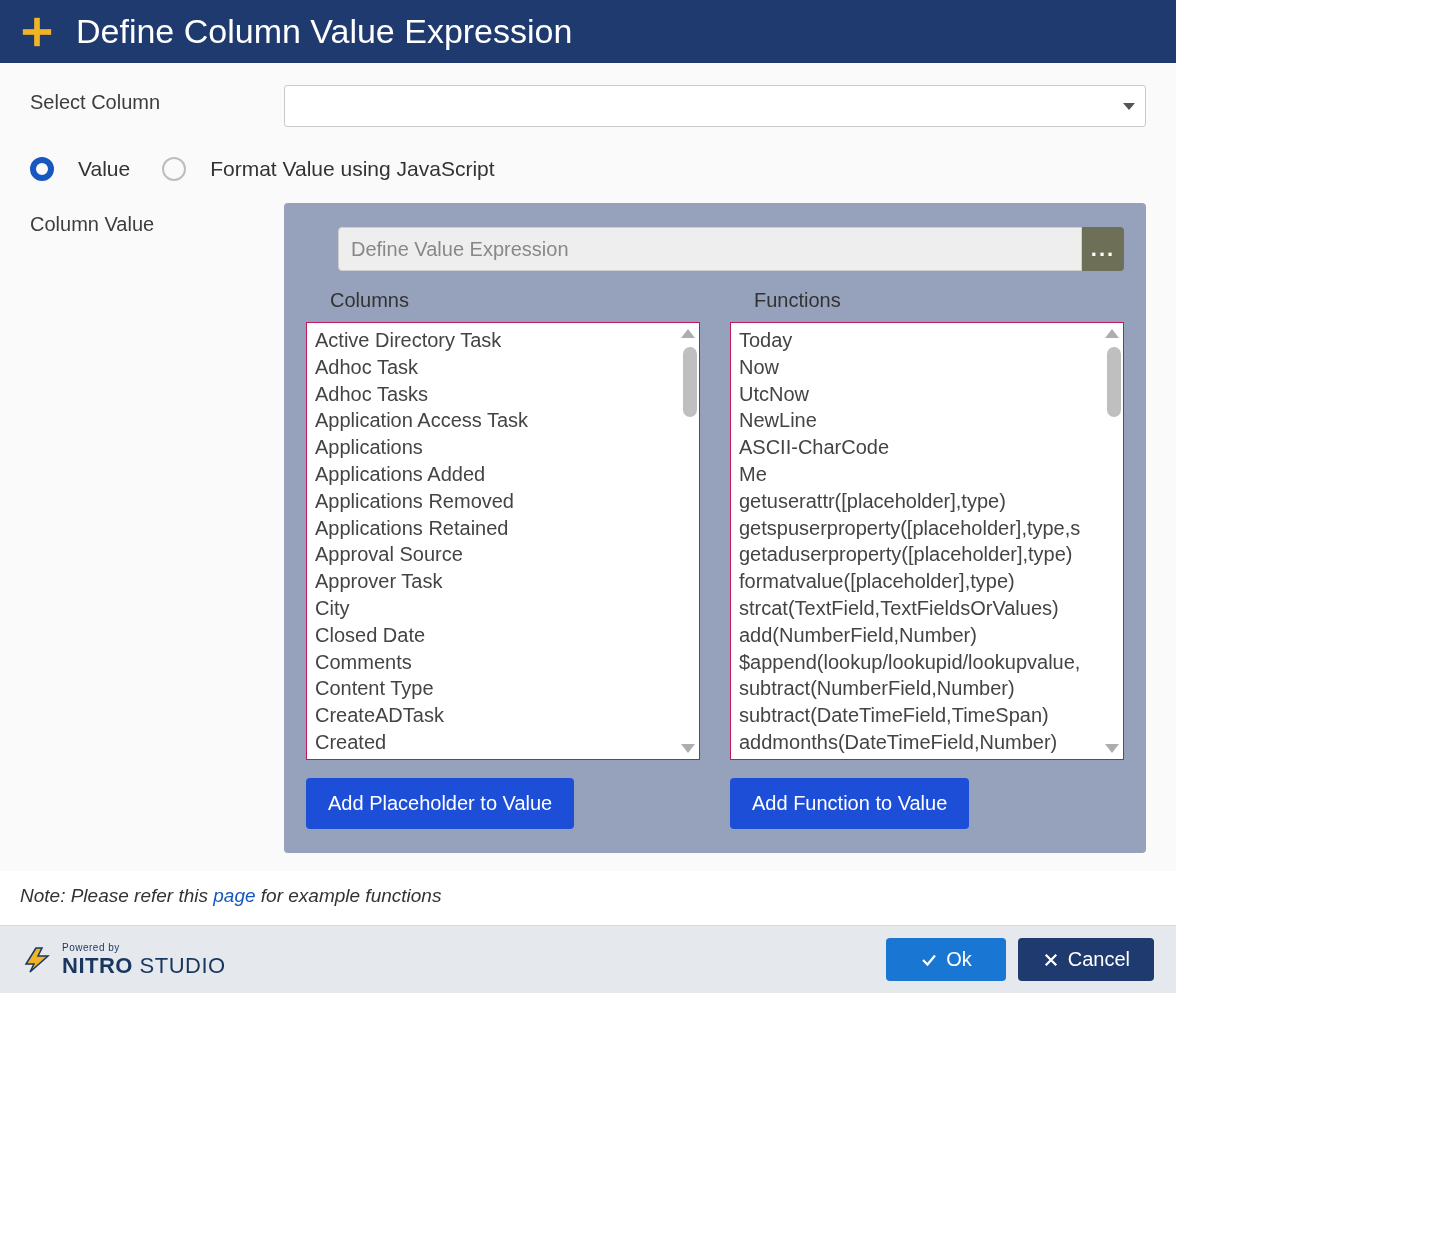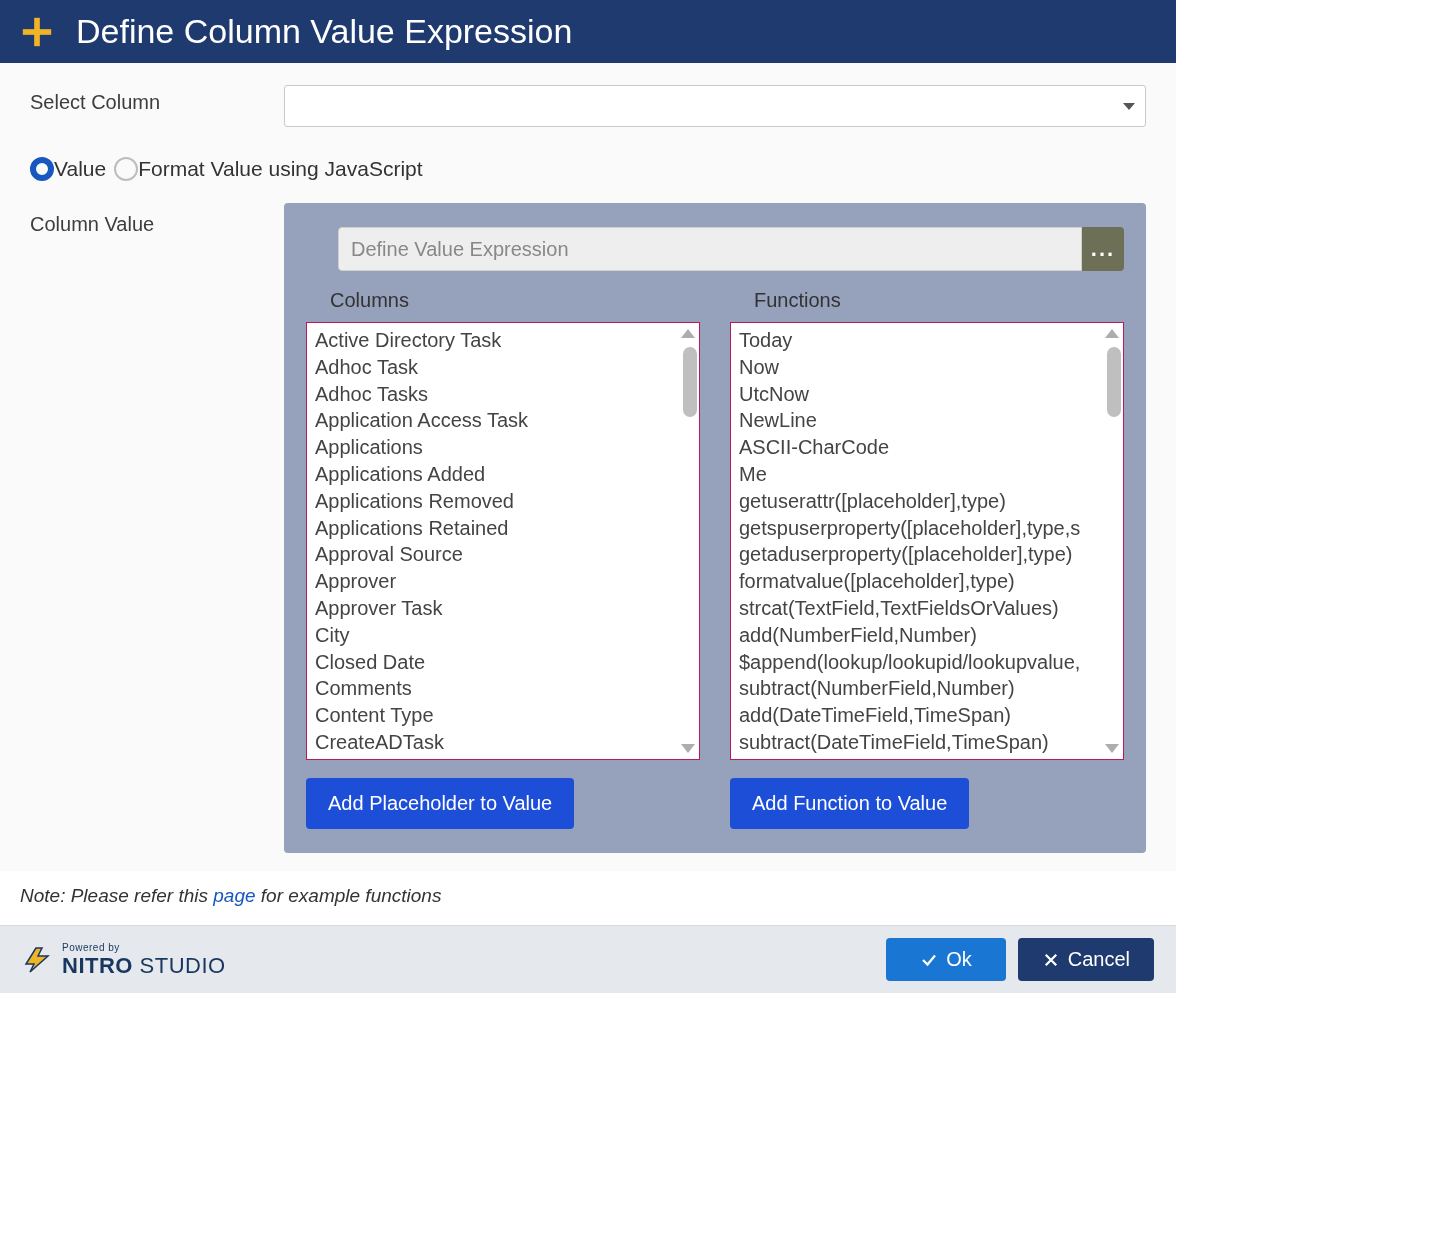--- a/index.html
+++ b/index.html
@@ -31,21 +31,21 @@
     padding: 0 10px;
     justify-content: space-between;
   }
   .chevron-down {
     width: 0; height: 0;
     border-left: 6px solid transparent;
     border-right: 6px solid transparent;
     border-top: 7px solid #555;
   }
 
-  .radio-row { display: flex; align-items: center; gap: 0; padding-top: 4px; }
+  .radio-row { display: flex; align-items: center; gap: 24px; padding-top: 4px; }
   .radio {
     width: 24px; height: 24px; border-radius: 50%;
     border: 2px solid #bdbdbd; position: relative; flex:0 0 auto;
   }
   .radio.selected { border-color: #1857c0; border-width: 6px; }
   .radio-label { font-size: 21px; color: #333; margin-right: 8px; }
 
   .value-panel {
     background: #96a1bb;
     border-radius: 4px;
@@ -209,21 +209,20 @@
                 <span class="list-scroll-bot"></span>
               <div class="lb-item">Active Directory Task</div>
                   <div class="lb-item">Adhoc Task</div>
                   <div class="lb-item">Adhoc Tasks</div>
                   <div class="lb-item">Application Access Task</div>
                   <div class="lb-item">Applications</div>
                   <div class="lb-item">Applications Added</div>
                   <div class="lb-item">Applications Removed</div>
                   <div class="lb-item">Applications Retained</div>
                   <div class="lb-item">Approval Source</div>
-                  <div class="lb-item">Approver</div>
                   <div class="lb-item">Approver Task</div>
                   <div class="lb-item">City</div>
                   <div class="lb-item">Closed Date</div>
                   <div class="lb-item">Comments</div>
                   <div class="lb-item">Content Type</div>
                   <div class="lb-item">CreateADTask</div>
                   <div class="lb-item">Created</div>
                 </div>
               <div class="action-row">
                 <button class="btn-primary">Add Placeholder to Value</button>
@@ -243,21 +242,20 @@
                   <div class="lb-item">ASCII-CharCode</div>
                   <div class="lb-item">Me</div>
                   <div class="lb-item">getuserattr([placeholder],type)</div>
                   <div class="lb-item">getspuserproperty([placeholder],type,s</div>
                   <div class="lb-item">getaduserproperty([placeholder],type)</div>
                   <div class="lb-item">formatvalue([placeholder],type)</div>
                   <div class="lb-item">strcat(TextField,TextFieldsOrValues)</div>
                   <div class="lb-item">add(NumberField,Number)</div>
                   <div class="lb-item">$append(lookup/lookupid/lookupvalue,</div>
                   <div class="lb-item">subtract(NumberField,Number)</div>
-                  <div class="lb-item">add(DateTimeField,TimeSpan)</div>
                   <div class="lb-item">subtract(DateTimeField,TimeSpan)</div>
                   <div class="lb-item">addmonths(DateTimeField,Number)</div>
                 </div>
               <div class="action-row">
                 <button class="btn-primary">Add Function to Value</button>
               </div>
             </div>
           </div>
 
         </div>

